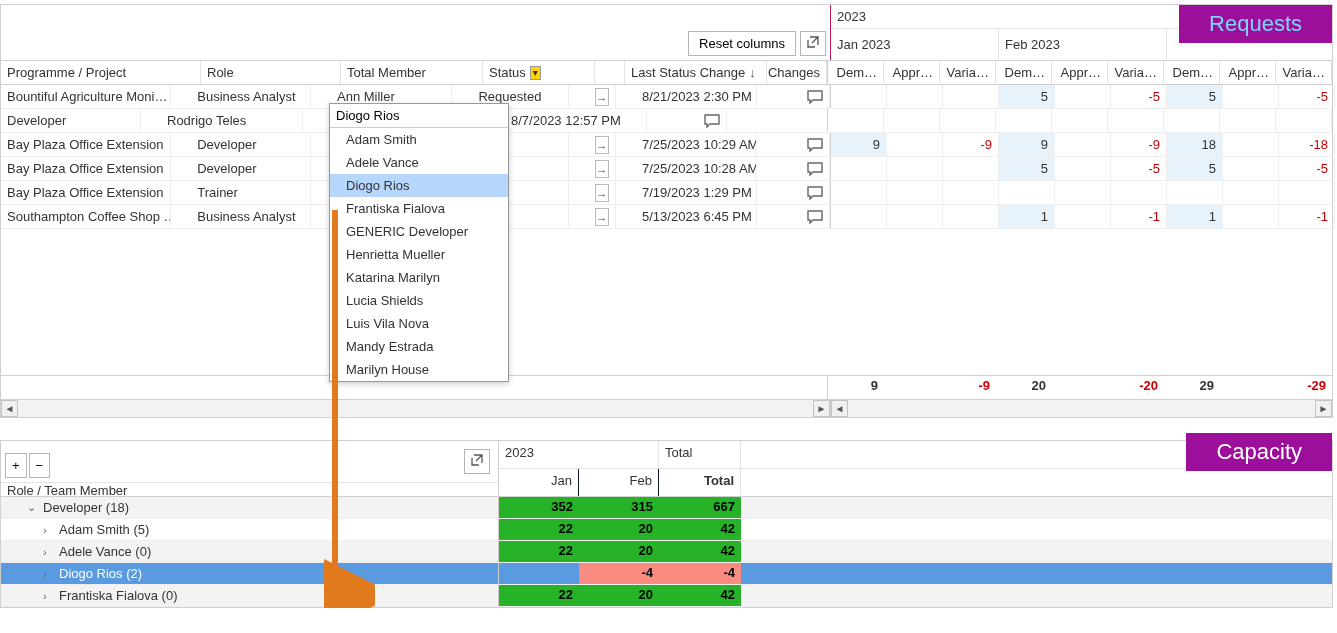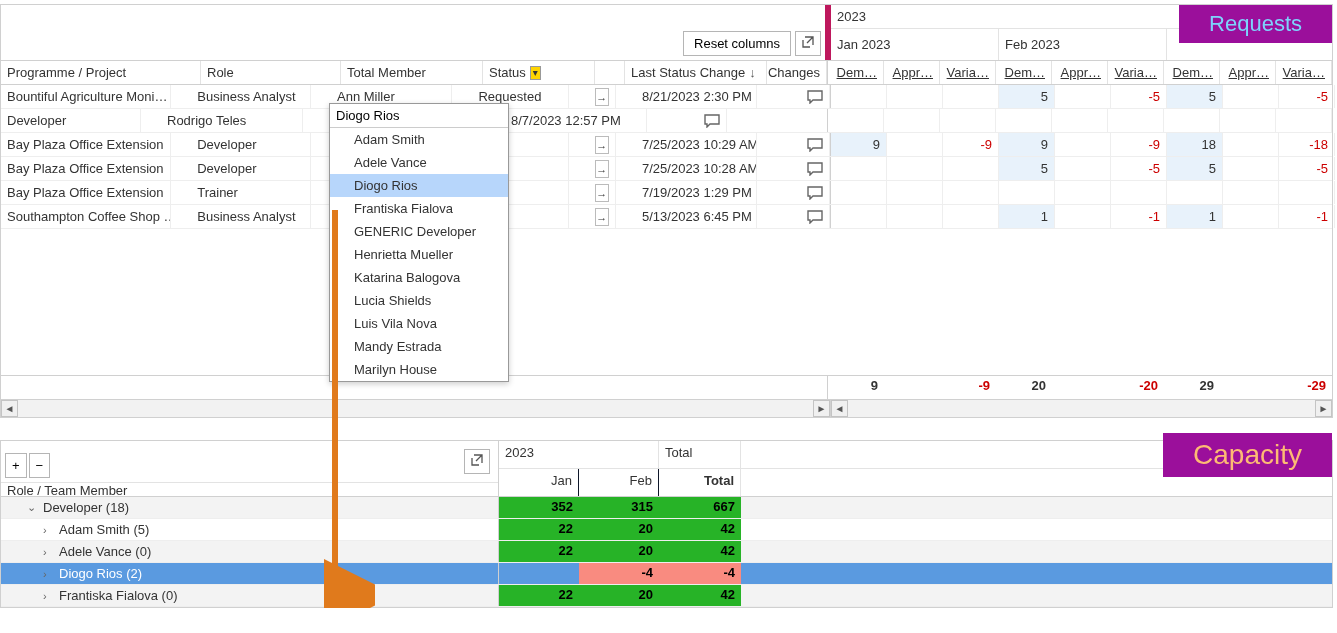--- a/index.html
+++ b/index.html
@@ -34,21 +34,21 @@
     display: flex;
     height: 56px;
     border-bottom: 1px solid #d0d0d0;
   }
   .req-left {
     width: 830px;
     display: flex;
     justify-content: flex-end;
     align-items: flex-end;
     padding: 4px;
-    border-right: 6px solid #be185d;
+    border-right: 1px solid #be185d;
     gap: 4px;
   }
   .btn {
     background: #fff;
     border: 1px solid #b5b5b5;
     padding: 4px 10px;
     cursor: pointer;
     font-size: 13px;
   }
   .btn.icon-only { padding: 4px 6px; }
@@ -79,21 +79,21 @@
     display: flex;
     height: 24px;
     border-bottom: 1px solid #d0d0d0;
     font-size: 13px;
   }
   .h-left {
     width: 830px;
     display: flex;
     border-right: 1px solid #d0d0d0;
   }
-  .h-right { flex: 1; display: flex; text-decoration: underline; }
+  .h-right { flex: 1; display: flex; }
   .hcell {
     border-right: 1px solid #e3e3e3;
     padding: 2px 6px;
     display: flex;
     align-items: center;
     overflow: hidden;
     white-space: nowrap;
     text-overflow: ellipsis;
     position: relative;
   }
@@ -181,21 +181,21 @@
     border-bottom: 1px solid #ccc;
     padding: 4px 6px;
     font-size: 13px;
     outline: none;
   }
   .dd-list {
     max-height: 260px;
     overflow-y: scroll;
   }
   .dd-item {
-    padding: 4px 24px;
+    padding: 4px 16px;
     cursor: pointer;
   }
   .dd-item.sel { background: #b7d6fb; }
   
   
   .annot-arrow {
     position: absolute;
     top: 195px;
     left: 314px;
     z-index: 45;
@@ -246,22 +246,22 @@
     margin-top: 22px;
     width: 1333px;
     position: relative;
     border: 1px solid #d0d0d0;
   }
   .capacity-badge {
     position: absolute;
     top: -8px;
     right: 0;
     background: #9b0f9b;
-    color: #fdba74;
-    font-size: 28px;
+    color: #ffffff;
+    font-size: 22px;
     padding: 6px 30px;
     z-index: 50;
   }
   .cap-head {
     display: flex;
     height: 56px;
     border-bottom: 1px solid #d0d0d0;
   }
   .cap-h-left {
     width: 498px;
@@ -577,21 +577,21 @@
 
   <div class="dropdown">
     <input class="dd-input" value="Diogo Rios" style="">
     <div class="dd-list" id="dd-list">
         <div class="dd-item">Adam Smith</div>
         <div class="dd-item">Adele Vance</div>
         <div class="dd-item sel">Diogo Rios</div>
         <div class="dd-item">Frantiska Fialova</div>
         <div class="dd-item">GENERIC Developer</div>
         <div class="dd-item">Henrietta Mueller</div>
-        <div class="dd-item">Katarina Balogova</div>
+        <div class="dd-item">Katarina Marilyn</div>
         <div class="dd-item">Lucia Shields</div>
         <div class="dd-item">Luis Vila Nova</div>
         <div class="dd-item">Mandy Estrada</div>
         <div class="dd-item">Marilyn House</div>
       </div>
   </div>
 
   <svg class="annot-arrow" width="60" height="410">
     <defs>
       <marker id="ah" markerWidth="12" markerHeight="12" refX="6" refY="6" orient="auto">

